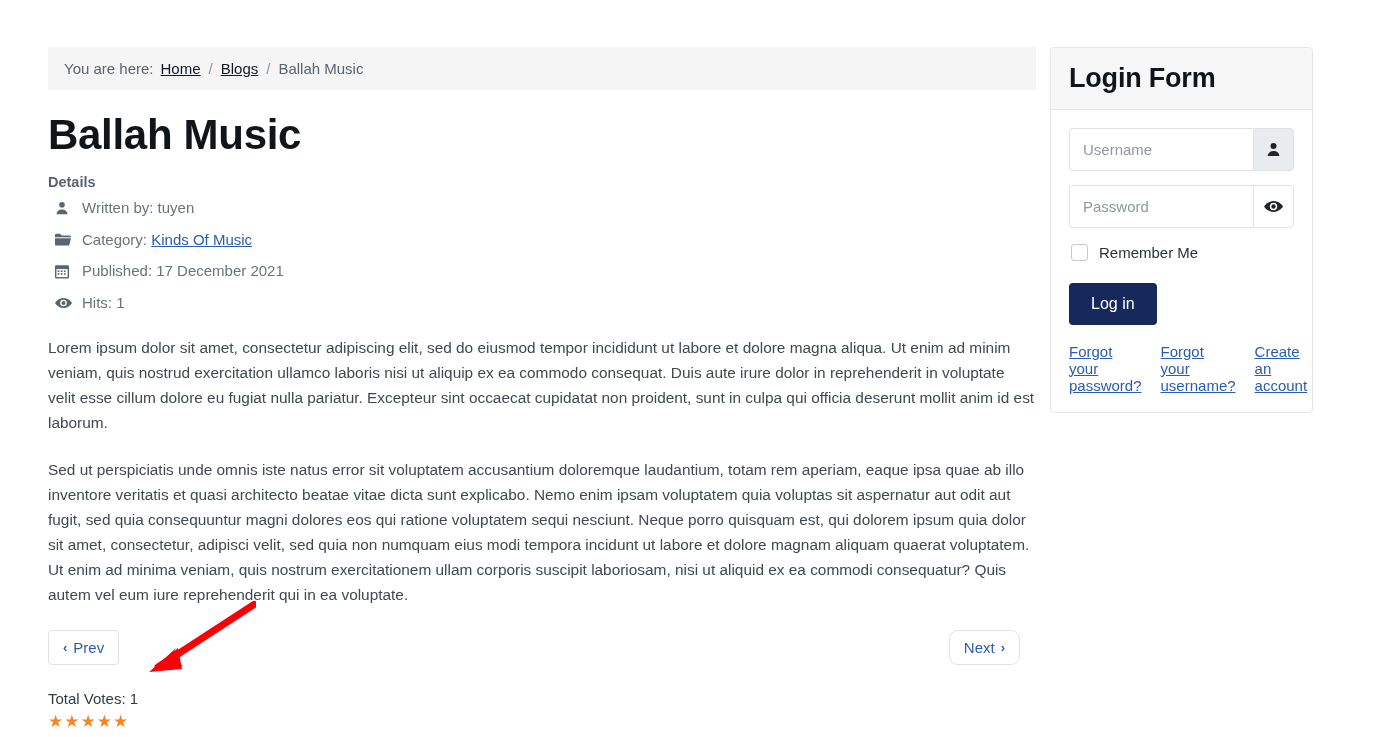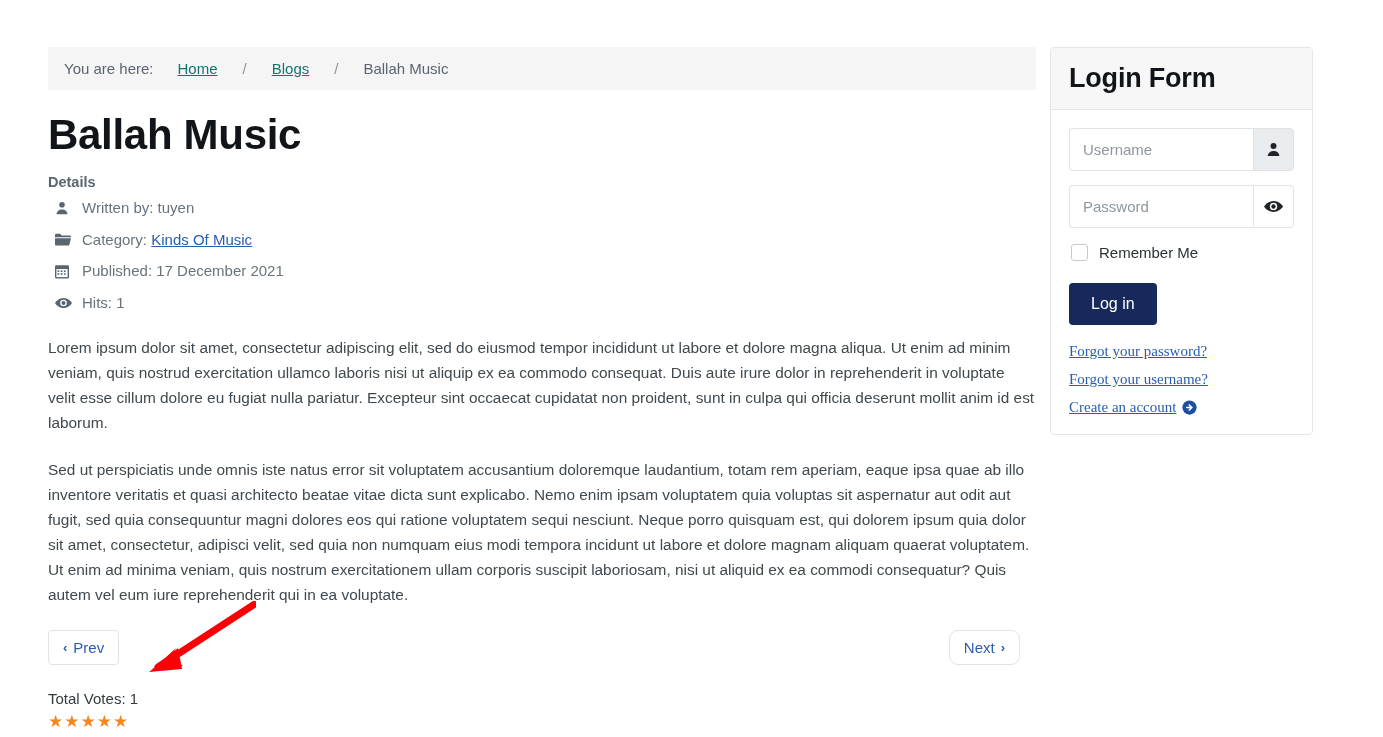--- a/index.html
+++ b/index.html
@@ -37,26 +37,26 @@
 
   
   .breadcrumb {
     background: #f5f5f5;
     padding: 11px 16px;
     font-size: 15px;
     color: #5a6570;
     display: flex;
     align-items: center;
     flex-wrap: wrap;
-    gap: 17px;
+    gap: 0;
     line-height: 1.4;
   }
   .breadcrumb .bc-lead { margin-right: 7px; color: #5a6570; }
   .breadcrumb a {
-    color: #0f766e;
+    color: #0f172a;
     text-decoration: underline;
   }
   .breadcrumb .sep {
     color: #8d969e;
     margin: 0 8px;
   }
   .breadcrumb .bc-current { color: #5a6570; }
 
   
   .article-title {
@@ -250,21 +250,21 @@
     border: none;
     border-radius: 4px;
     font-size: 16px;
     padding: 12px 22px;
     cursor: pointer;
     font-family: "Liberation Sans", sans-serif;
     margin-bottom: 18px;
     display: inline-block;
   }
 
-  .help-links { display: flex; flex-direction: column; gap: 11px; font-family: Liberation Serif, serif; }
+  .help-links { display: flex; flex-direction: row; gap: 19px; }
   .help-links a {
     color: #2a5db0;
     text-decoration: underline;
     font-size: 15px;
     display: inline-flex;
     align-items: center;
     gap: 6px;
     width: fit-content;
   }
   .arrow-circle { display: inline-flex; }

